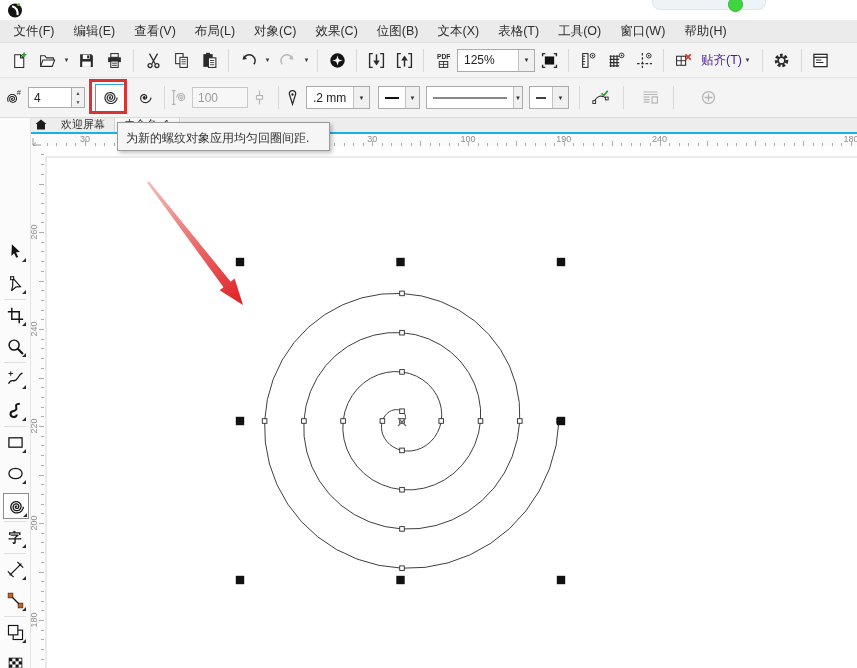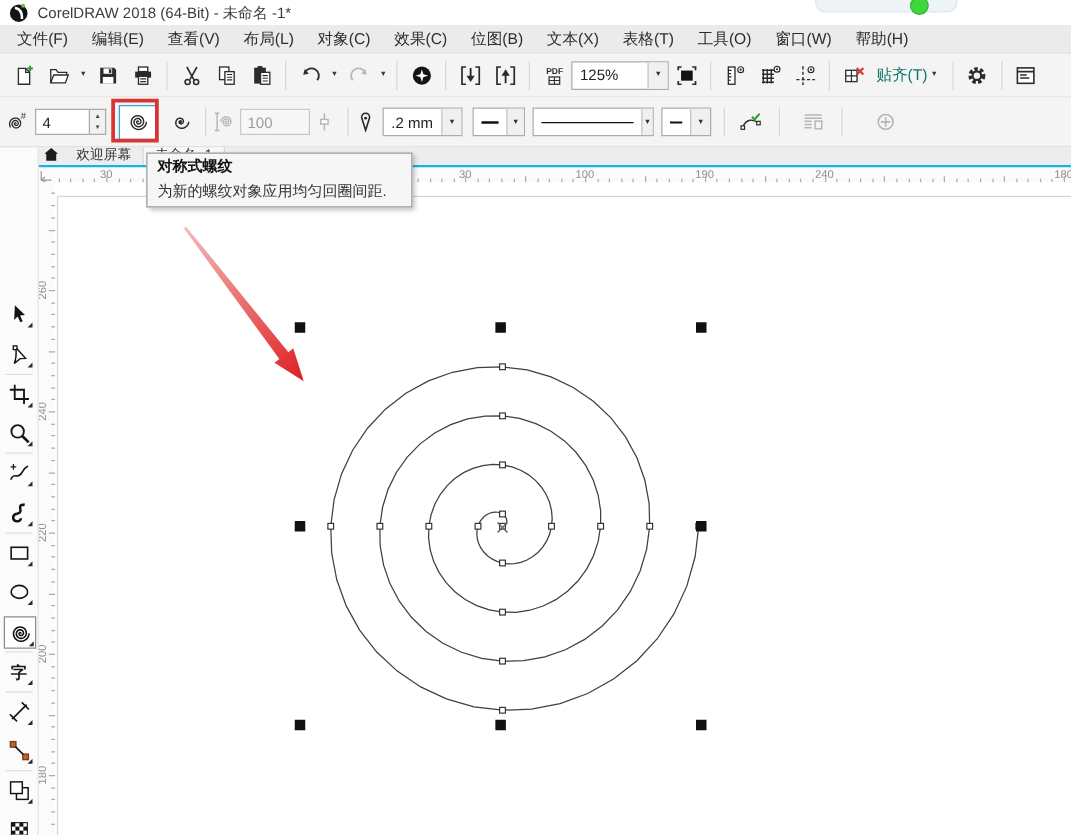--- a/index.html
+++ b/index.html
@@ -24,21 +24,21 @@
   .ibtn{width:28px;height:27px;display:flex;align-items:center;justify-content:center;flex:0 0 auto;border-radius:2px}
   .ibtn.disabled{opacity:.95}
   .ic{width:17px;height:17px;display:block}
   .ic svg{display:block}
   .sep{width:1px;height:23px;background:#d8d8d8;margin:0 5px;flex:0 0 auto}
   .ddarrow{width:11px;font-size:6px;color:#3a3a3a;text-align:center;flex:0 0 auto}
   .combo{display:flex;height:23px;border:1px solid #ababab;background:#fff;align-items:stretch;flex:0 0 auto;box-sizing:border-box}
   .combo .cval{padding:0 6px;font-size:12px;color:#222;display:flex;align-items:center}
   .combo .cdd{width:15px;border-left:1px solid #c3c3c3;background:#f0f0f0;display:flex;align-items:center;justify-content:center;font-size:6px;color:#333}
   .tbtn{display:flex;align-items:center;height:27px;padding:0 4px;flex:0 0 auto}
-  .tlabel{font-size:12.5px;color:#0f766e;white-space:nowrap}
+  .tlabel{font-size:12.5px;color:#4c1d95;white-space:nowrap}
   .pinput{height:21px;border:1px solid #ababab;background:#fff;font-size:12px;color:#222;
           font-family:"Liberation Sans",sans-serif;padding:0 0 0 5px;box-sizing:border-box}
   .pinput.dis{border-color:#c9c9c9;background:#f7f7f7;color:#9b9b9b}
   .spin{display:flex;flex-direction:column;width:13px;height:21px;border:1px solid #ababab;border-left:none;background:#f1f1f1;box-sizing:border-box;flex:0 0 auto}
   .spin div{flex:1;font-size:5px;color:#444;display:flex;align-items:center;justify-content:center}
   .selwrap{position:relative;margin-left:10px;flex:0 0 auto}
   .sym-btn{width:30px;height:28px;border:1px solid #36a5d9;background:#fff;display:flex;align-items:center;justify-content:center;box-sizing:border-box}
   .plainbtn{width:30px;height:28px;display:flex;align-items:center;justify-content:center;flex:0 0 auto}
   .red-frame{position:absolute;left:-6px;top:-5px;width:38px;height:35px;border:3px solid #d93434;box-sizing:border-box;pointer-events:none;z-index:40}
   
@@ -76,21 +76,20 @@
 <div class="abs titlebar">
   <div class="abs overlay-pill"></div>
   <div class="abs overlay-dot"></div>
   <span class="abs logo">
     <svg viewBox="0 0 16 16" width="16" height="16">
         <circle cx="8" cy="8.5" r="7" fill="#141414"></circle>
         <path d="M5 4.2c4 1 6 4.3 5.6 9" stroke="#fff" stroke-width="2" fill="none"></path>
         <circle cx="11.5" cy="2.5" r="1.6" fill="#6abf3a"></circle>
       </svg>
   </span>
-  <span class="abs title">CorelDRAW 2018 (64-Bit) - 未命名 -1*</span>
 </div>
 
 <div class="abs menubar">
     <div class="menu-item">文件(F)</div>
     <div class="menu-item">编辑(E)</div>
     <div class="menu-item">查看(V)</div>
     <div class="menu-item">布局(L)</div>
     <div class="menu-item">对象(C)</div>
     <div class="menu-item">效果(C)</div>
     <div class="menu-item">位图(B)</div>
@@ -741,15 +740,14 @@
       <rect x="556.8" y="257.8" width="8.4" height="8.4" fill="#111"></rect>
       <rect x="235.8" y="416.8" width="8.4" height="8.4" fill="#111"></rect>
       <rect x="556.8" y="416.8" width="8.4" height="8.4" fill="#111"></rect>
       <rect x="235.8" y="575.8" width="8.4" height="8.4" fill="#111"></rect>
       <rect x="396.3" y="575.8" width="8.4" height="8.4" fill="#111"></rect>
       <rect x="556.8" y="575.8" width="8.4" height="8.4" fill="#111"></rect>
       <polygon points="147.1,182.7 223.5,287.2 219.6,290.2 243.0,305.0 234.6,278.6 230.7,281.7 148.9,181.3" fill="url(#ag)"></polygon>
     </svg></div>
 
 <div class="abs tooltip">
-  <div class="tt-title">对称式螺纹</div>
   <div class="tt-body">为新的螺纹对象应用均匀回圈间距.</div>
 </div>
 
 </body></html>

